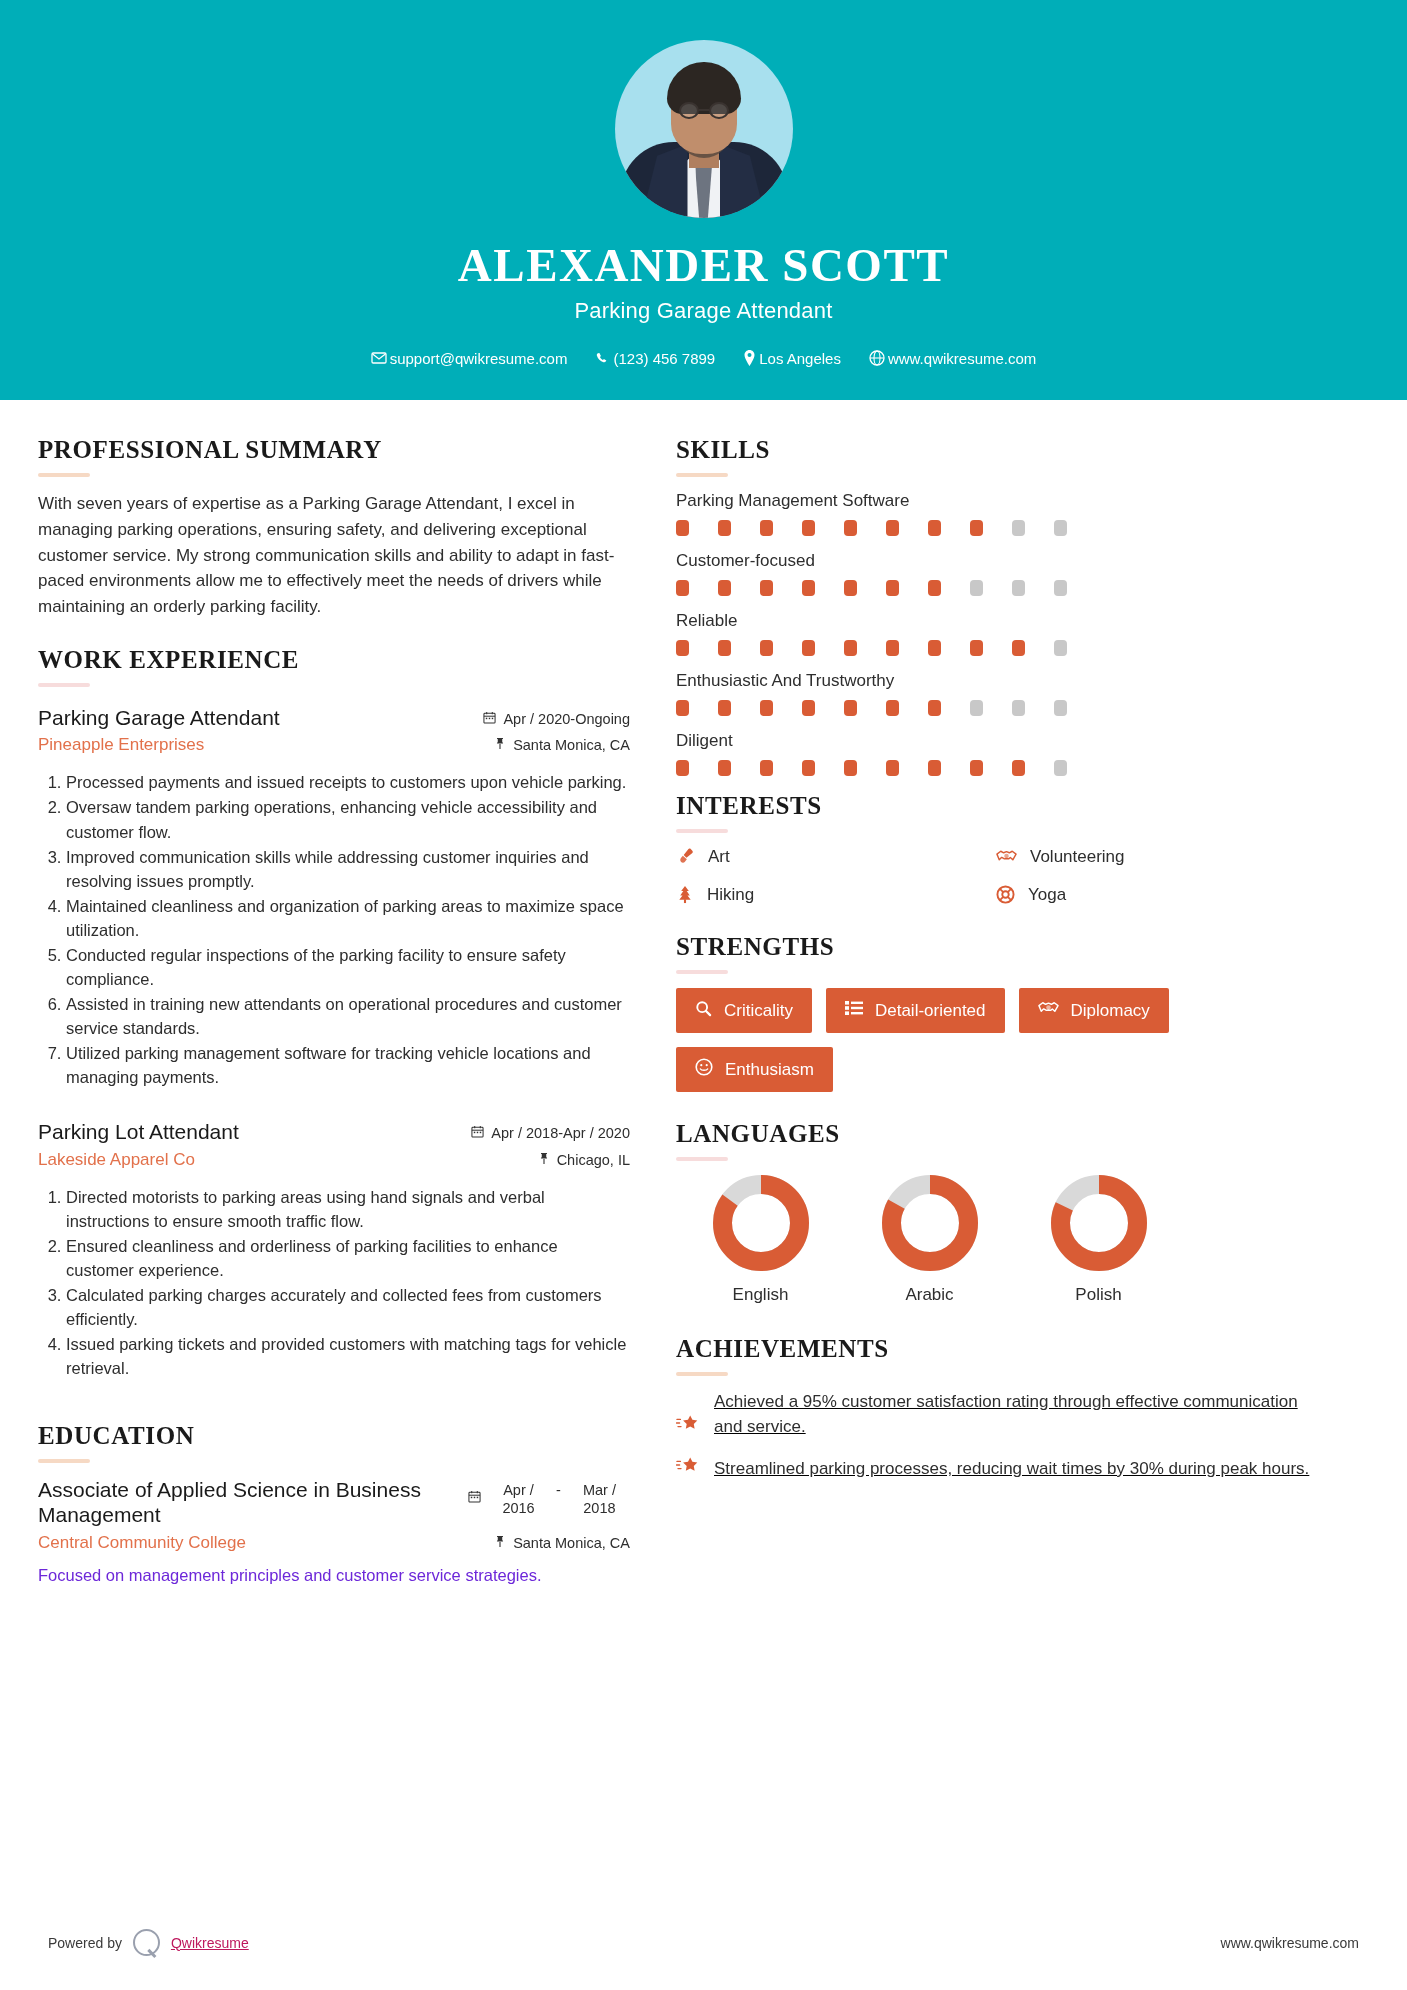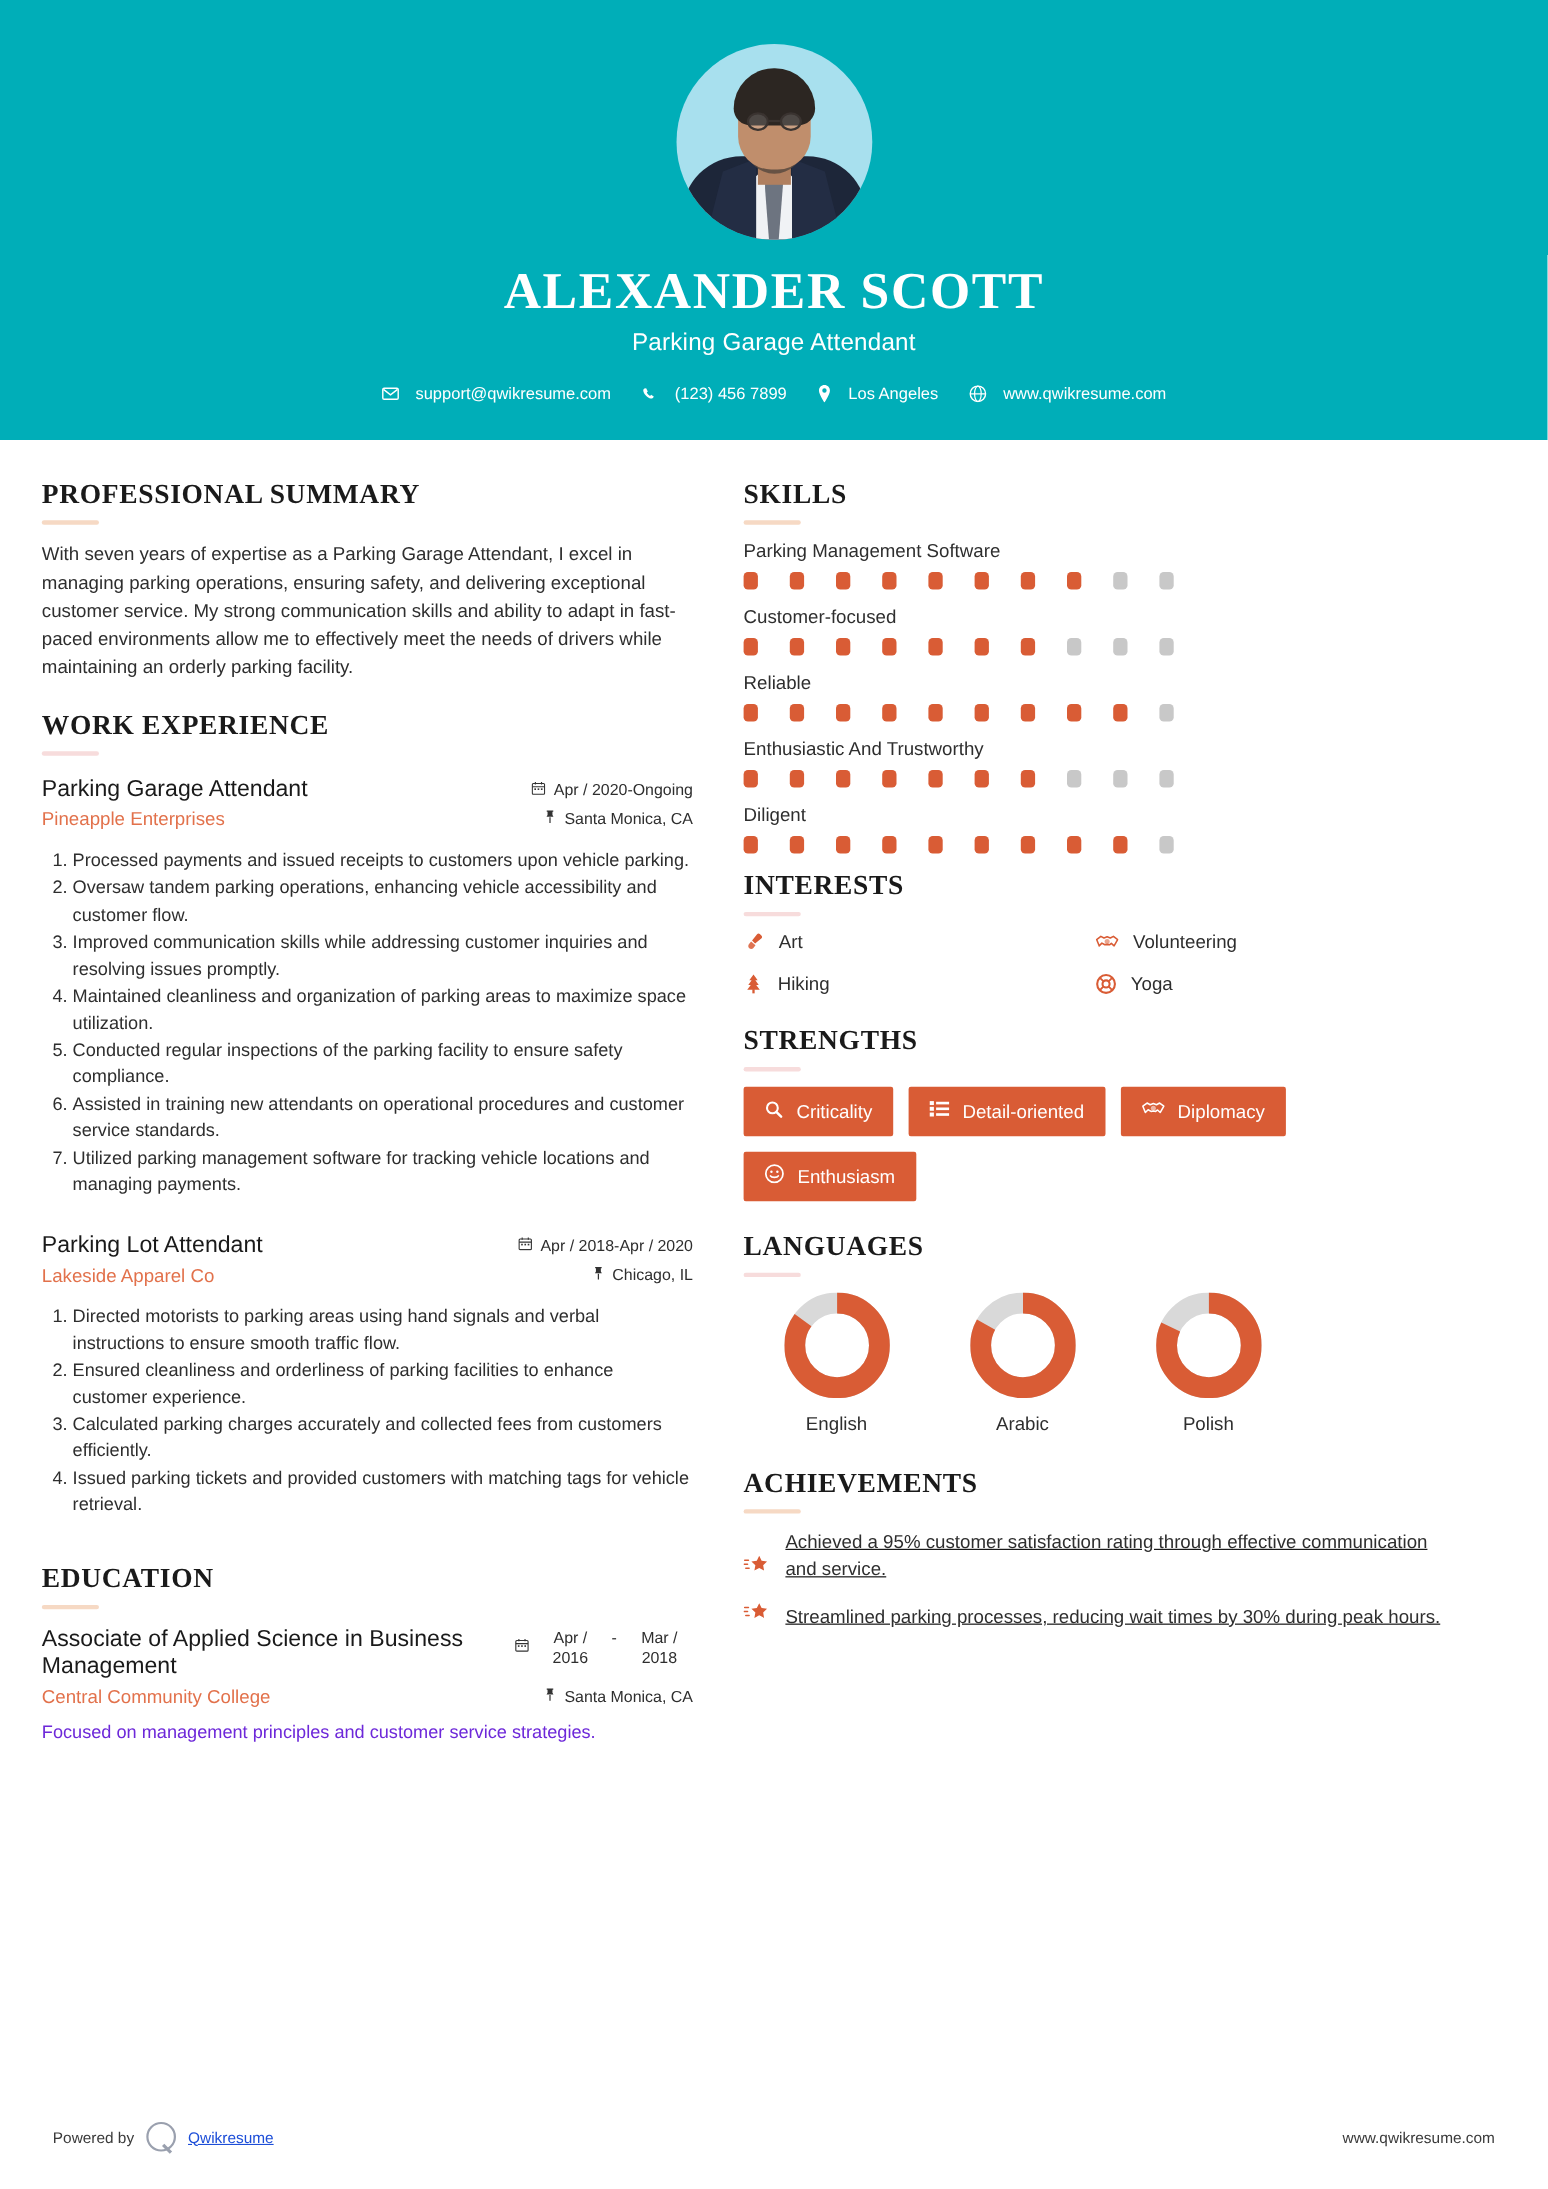--- a/index.html
+++ b/index.html
@@ -69,21 +69,21 @@
     letter-spacing: .2px;
   }
   .contact-row {
     display: flex;
     align-items: center;
     gap: 28px;
     margin-top: 26px;
     color: #ffffff;
     font-size: 15px;
   }
-  .contact-item { display: flex; align-items: center; gap: 15px; white-space: nowrap; }
+  .contact-item { display: flex; align-items: center; gap: 3px; white-space: nowrap; }
   .contact-item svg { display: block; }
 
   
   .content {
     display: flex;
     padding: 36px 38px 0 38px;
     gap: 46px;
     align-items: flex-start;
   }
   .col-left  { width: 592px; flex: none; }
@@ -151,21 +151,21 @@
   .ach-text { font-size: 17px; line-height: 1.45; color: #2e2e2e; }
 
   
   .footer {
     position: absolute; left: 0; right: 0; bottom: 34px;
     display: flex; justify-content: space-between; align-items: center;
     padding: 0 48px;
     font-size: 14px; color: #3a3a3a;
   }
   .footer-left { display: flex; align-items: center; gap: 11px; }
-  .footer-brand { text-decoration: underline; color: #1d4ed8; }
+  .footer-brand { text-decoration: underline; color: #be185d; }
   .qlogo {
     width: 27px; height: 27px; border-radius: 50%;
     border: 2.4px solid #9aa0ae; position: relative;
   }
   .qlogo::after {
     content: ""; position: absolute; right: 1px; bottom: -1px;
     width: 10px; height: 2.6px; background: #9aa0ae; transform: rotate(45deg);
   }
 </style>
 </head>

